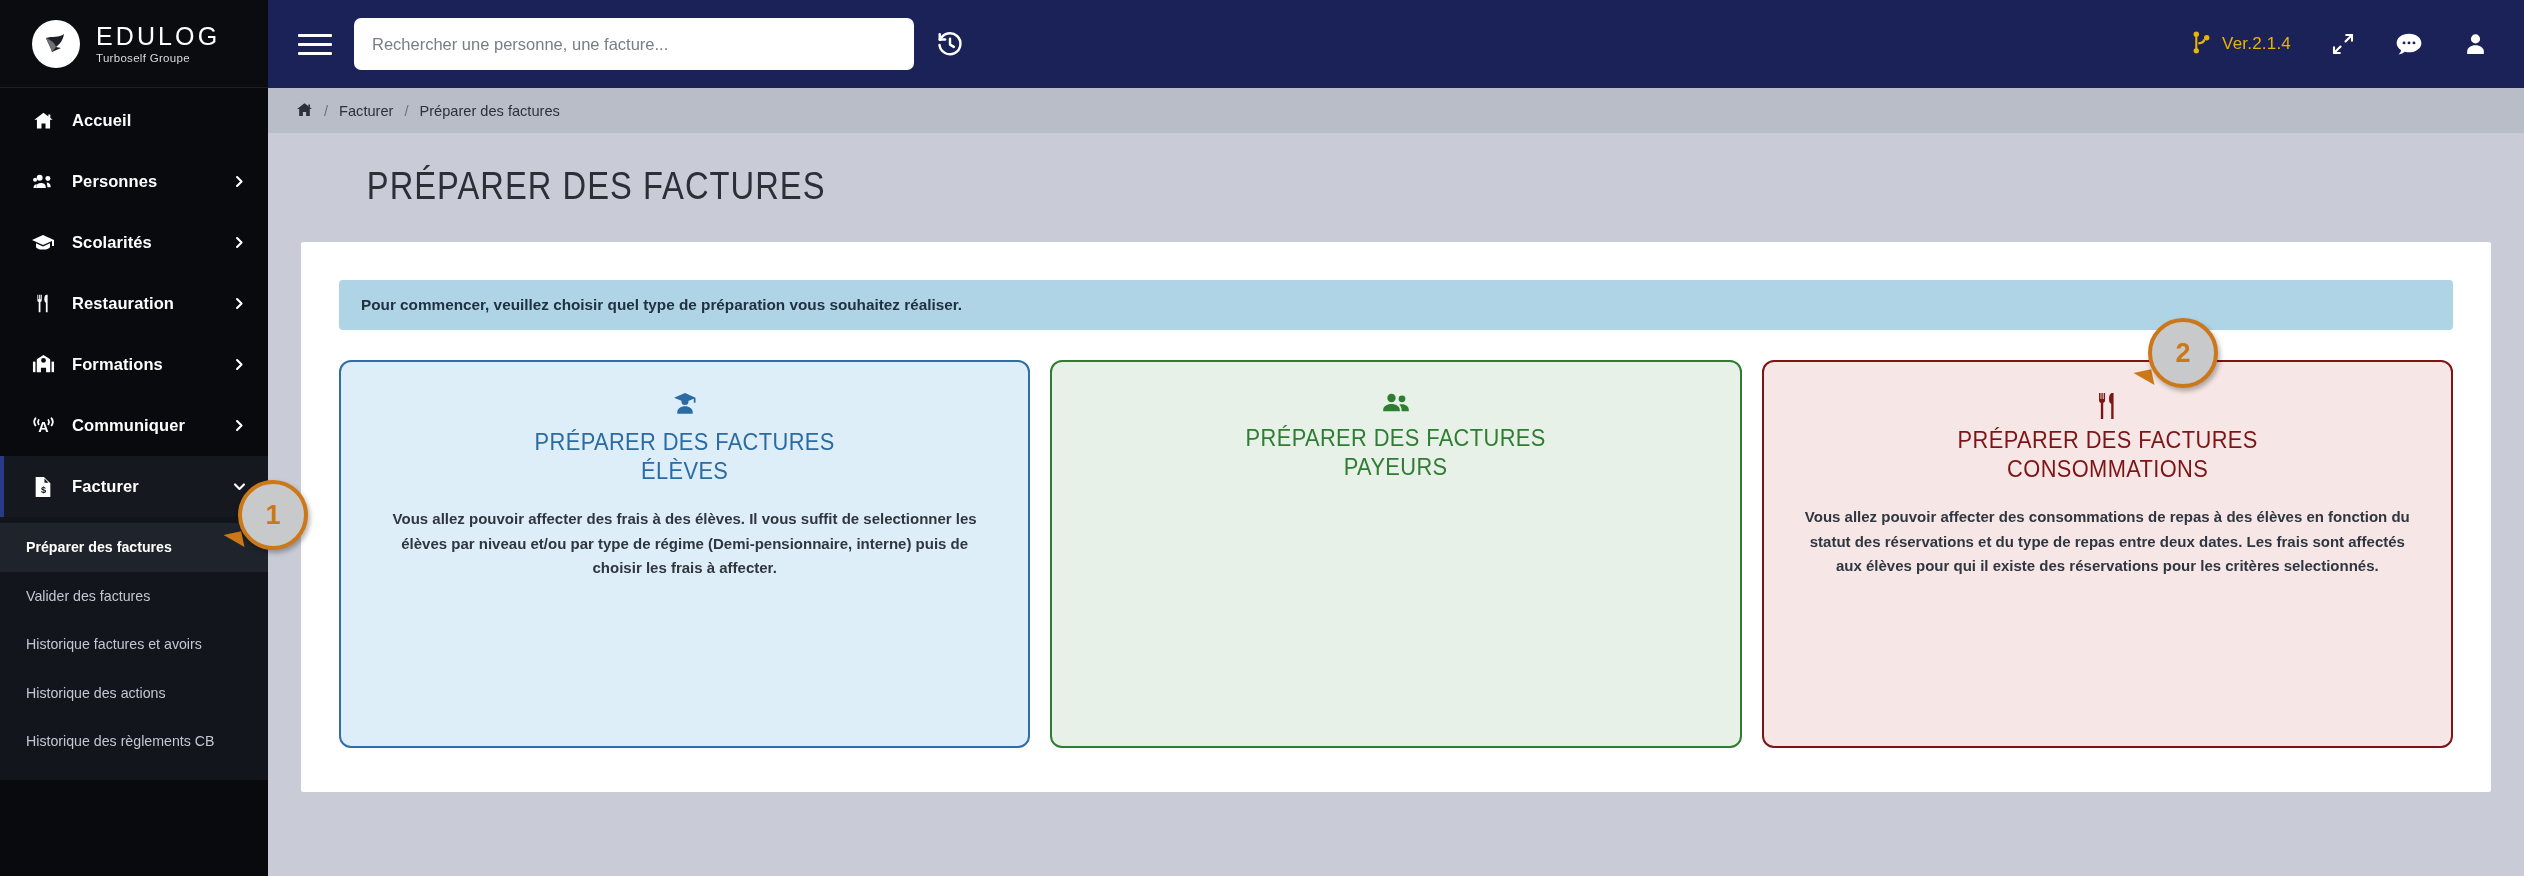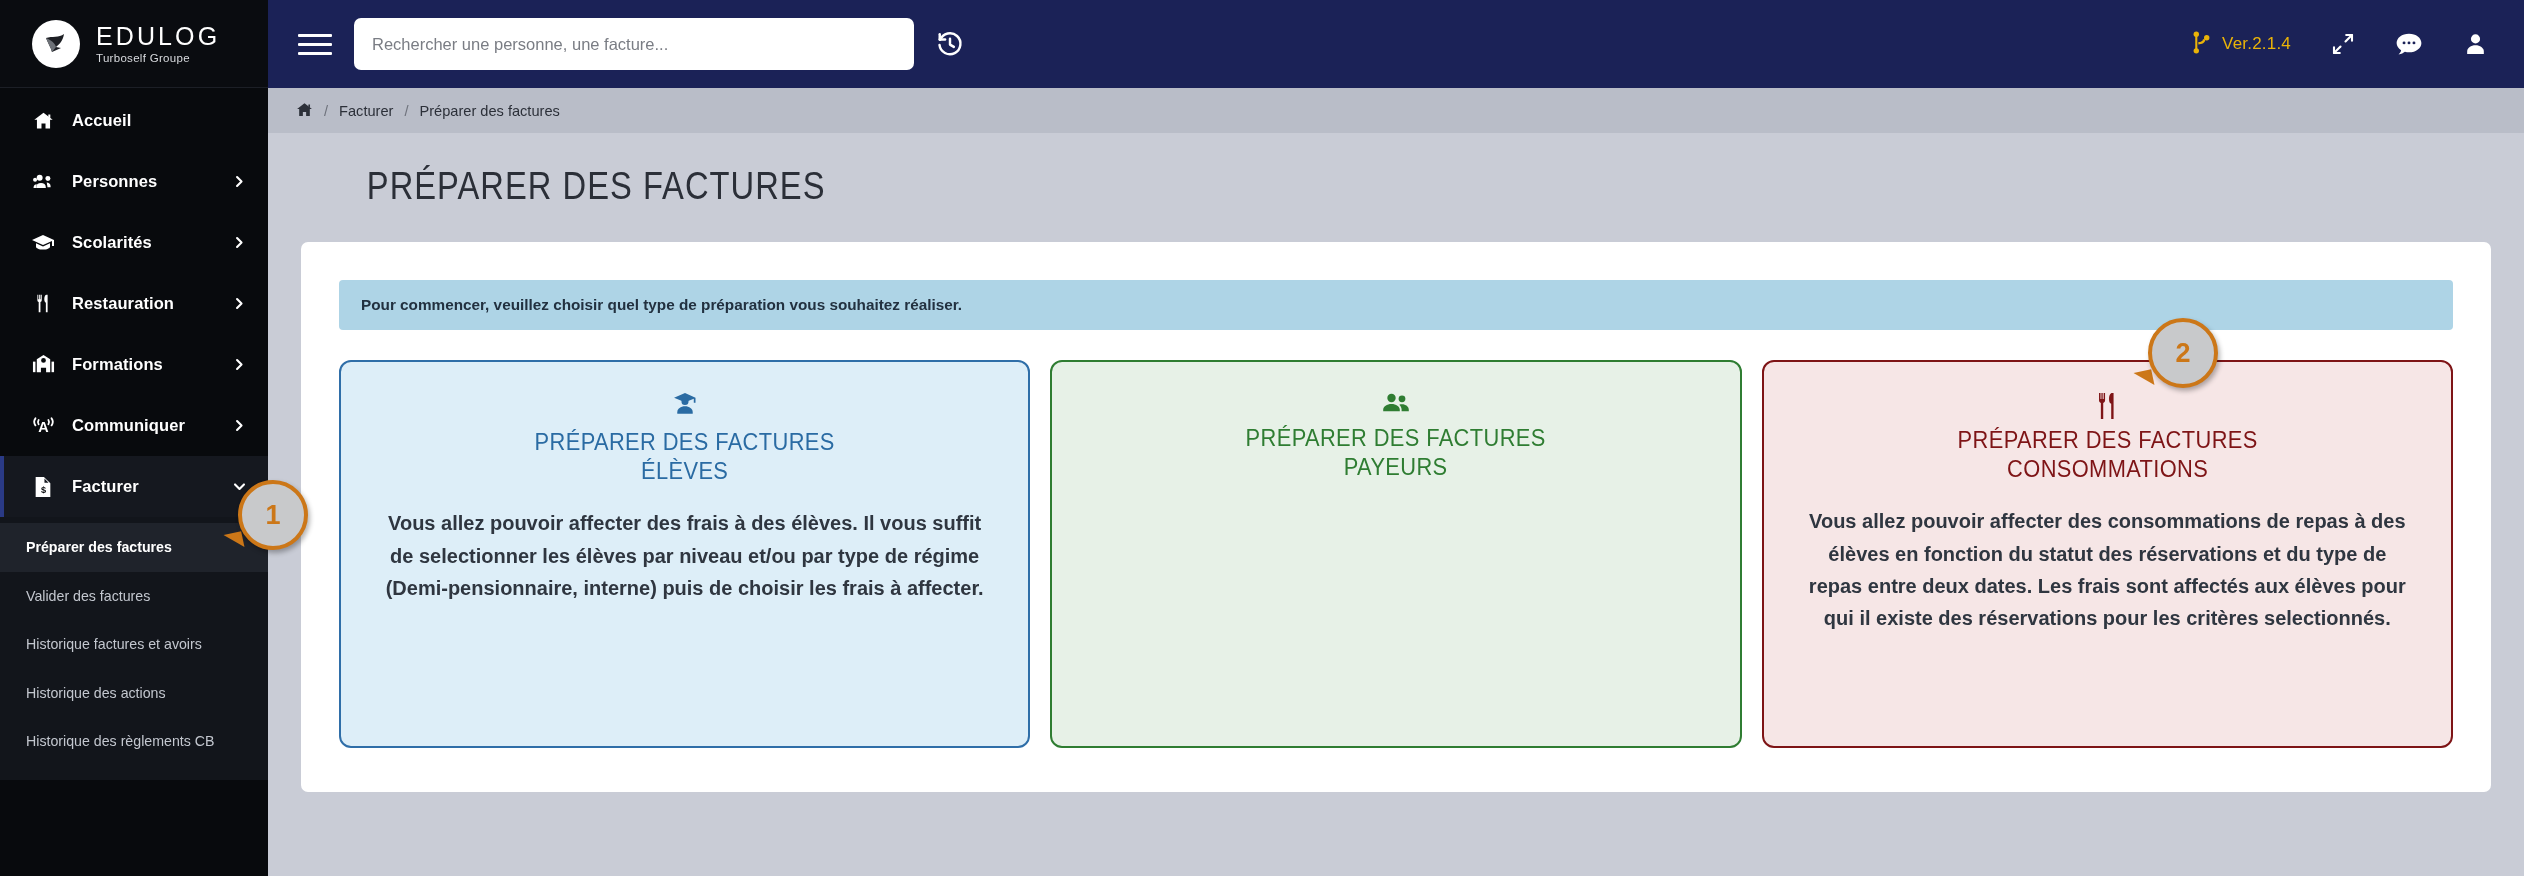--- a/index.html
+++ b/index.html
@@ -118,21 +118,21 @@
   .page-body { flex: 1; background: #c9ccd6; padding: 0 30px; overflow: hidden; position: relative; }
   .page-title {
     font-size: 38px; font-weight: 300; color: #2b2f38;
     letter-spacing: 1.2px;
     padding: 32px 0 34px 80px;
     font-family: "Liberation Sans", sans-serif;
     transform: scaleX(0.86); transform-origin: left center;
   }
   .panel {
     background: #ffffff;
-    border-radius: 7px;
+    border-radius: 2px;
     margin: 0 3px;
     padding: 38px 38px 44px 38px;
     position: relative;
   }
   .info-banner {
     background: #aed4e6;
     border-radius: 4px;
     padding: 16px 22px;
     font-size: 15.3px; font-weight: 700; color: #223140;
     margin-bottom: 30px;
@@ -147,21 +147,21 @@
     text-align: center;
     cursor: pointer;
   }
   .card-ico { margin-bottom: 6px; display: flex; justify-content: center; }
   .card-title {
     font-size: 23.5px; font-weight: 400; line-height: 1.22;
     letter-spacing: 0.4px; margin-bottom: 22px;
     transform: scaleX(0.93);
   }
   .card-desc {
-    font-size: 20px; font-weight: 700; line-height: 1.62; color: #2f3640;
+    font-size: 15px; font-weight: 700; line-height: 1.62; color: #2f3640;
     padding: 0 14px;
   }
   .card.blue  { background: #ddeef8; border-color: #2f6ea8; }
   .card.blue  .card-title, .card.blue .card-ico { color: #2a6ba3; }
   .card.green { background: #e7f1e7; border-color: #2f7d32; }
   .card.green .card-title, .card.green .card-ico { color: #2f7d32; }
   .card.red   { background: #f6e6e6; border-color: #7e1416; }
   .card.red   .card-title, .card.red .card-ico { color: #7e1416; }
 
   

